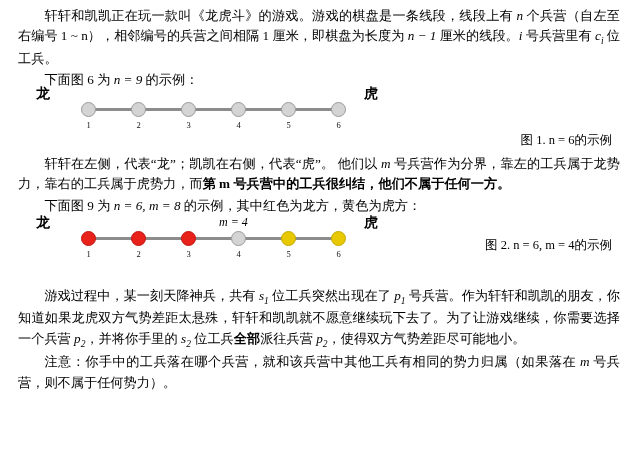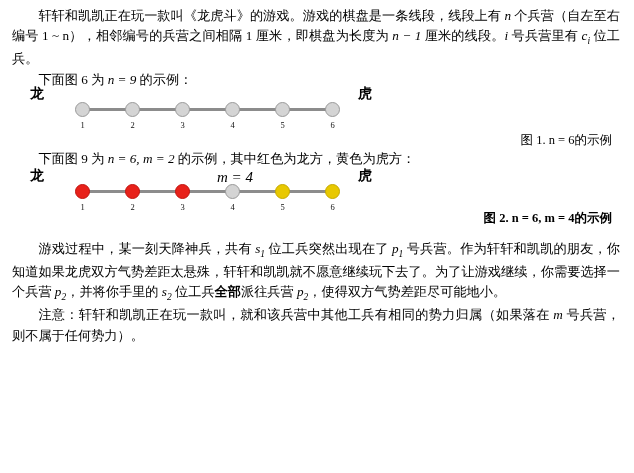--- a/index.html
+++ b/index.html
@@ -13,21 +13,21 @@
     font-family: "Liberation Serif", "DejaVu Serif", serif;
     color: #000000;
     font-size: 13.2px;
     line-height: 1.55;
     overflow: hidden;
   }
   .page {
     position: relative;
     width: 634px;
     height: 473px;
-    padding: 6px 14px 0 12px;
+    padding: 6px 14px 0 18px;
     box-sizing: border-box;
   }
   p {
     margin: 0 0 1px 0;
     text-align: justify;
     text-justify: inter-ideograph;
   }
   .indent {
     text-indent: 2em;
   }
@@ -91,24 +91,24 @@
     font-weight: bold;
     top: -12px;
   }
   .fig-caption {
     position: absolute;
     font-size: 12.5px;
     right: 8px;
   }
   .mlabel {
     position: absolute;
-    font-size: 15px;
+    font-size: 12px;
     font-style: italic;
     top: -11px;
-    text-align: right;
+    text-align: left;
     width: 40px;
   }
 </style>
 </head>
 <body>
 
 <div class="page">
 
   <p class="indent"><span>轩轩和凯凯正在玩一款叫《龙虎斗》的游戏。游戏的棋盘是一条线段，线段上有 </span><span class="it">n</span><span> 个兵营（自左至右编号 1 ~ n），相邻编号的兵营之间相隔 1 厘米，即棋盘为长度为 </span><span class="it">n − 1</span><span> 厘米的线段。</span><span class="it">i</span><span> 号兵营里有 </span><span class="it">c</span><span class="sub">i</span><span> 位工兵。</span></p>
 
@@ -128,43 +128,44 @@
       <div class="node-label" style="left:7px;">1</div>
       <div class="node-label" style="left:57px;">2</div>
       <div class="node-label" style="left:107px;">3</div>
       <div class="node-label" style="left:157px;">4</div>
       <div class="node-label" style="left:207px;">5</div>
       <div class="node-label" style="left:257px;">6</div>
     </div>
     <div class="fig-caption" style="top:36px;">图 1. n = 6的示例</div>
   </div>
 
+  <p class="indent" style="margin-top:5px;"><span>轩轩在左侧，代表“龙”；凯凯在右侧，代表“虎”。 他们以 </span><span class="it">m</span><span> 号兵营作为分界，靠左的工兵属于龙势力，靠右的工兵属于虎势力，而</span><span class="bold-red">第 m 号兵营中的工兵很纠结，他们不属于任何一方。</span></p>
 
 
-  <p class="indent"><span>下面图 9 为 </span><span class="it">n = 6, m = 2</span><span> 的示例，其中红色为龙方，黄色为虎方：</span></p>
+  <p class="indent"><span>下面图 9 为 </span><span class="it">n = 6, m = 8</span><span> 的示例，其中红色为龙方，黄色为虎方：</span></p>
 
   <div class="fig-block" style="margin-top:8px;">
     <div class="fig1-wrap">
       <div class="side-label" style="left:-38px;">龙</div>
       <div class="side-label" style="left:290px;">虎</div>
       <div class="mlabel" style="left:145px;">m = 4</div>
       <div class="axis-line" style="left:14px; width:248px;"></div>
       <div class="node red" style="left:7px;"></div>
       <div class="node red" style="left:57px;"></div>
       <div class="node red" style="left:107px;"></div>
       <div class="node gray" style="left:157px;"></div>
       <div class="node yellow" style="left:207px;"></div>
       <div class="node yellow" style="left:257px;"></div>
       <div class="node-label" style="left:7px;">1</div>
       <div class="node-label" style="left:57px;">2</div>
       <div class="node-label" style="left:107px;">3</div>
       <div class="node-label" style="left:157px;">4</div>
       <div class="node-label" style="left:207px;">5</div>
       <div class="node-label" style="left:257px;">6</div>
     </div>
-    <div class="fig-caption" style="top:32px;font-weight:bold;">图 2. n = 6, m = 4的示例</div>
+    <div class="fig-caption" style="top:12px;">图 2. n = 6, m = 4的示例</div>
   </div>
 
   <p class="indent" style="margin-top:8px;"><span>游戏过程中，某一刻天降神兵，共有 </span><span class="it">s</span><span class="sub">1</span><span> 位工兵突然出现在了 </span><span class="it">p</span><span class="sub">1</span><span> 号兵营。作为轩轩和凯凯的朋友，你知道如果龙虎双方气势差距太悬殊，轩轩和凯凯就不愿意继续玩下去了。为了让游戏继续，你需要选择一个兵营 </span><span class="it">p</span><span class="sub">2</span><span>，并将你手里的 </span><span class="it">s</span><span class="sub">2</span><span> 位工兵</span><span class="emph">全部</span><span>派往兵营 </span><span class="it">p</span><span class="sub">2</span><span>，使得双方气势差距尽可能地小。</span></p>
 
-  <p class="indent"><span>注意：轩轩和凯凯正在玩一款叫，就和该兵营中其他工兵有相同的势力归属（如果落在 </span><span class="it">m</span><span> 号兵营，则不属于任何势力）。</span></p>
+  <p class="indent"><span>注意：你手中的工兵落在哪个兵营，就和该兵营中其他工兵有相同的势力归属（如果落在 </span><span class="it">m</span><span> 号兵营，则不属于任何势力）。</span></p>
 
 </div>
 
 </body></html>

